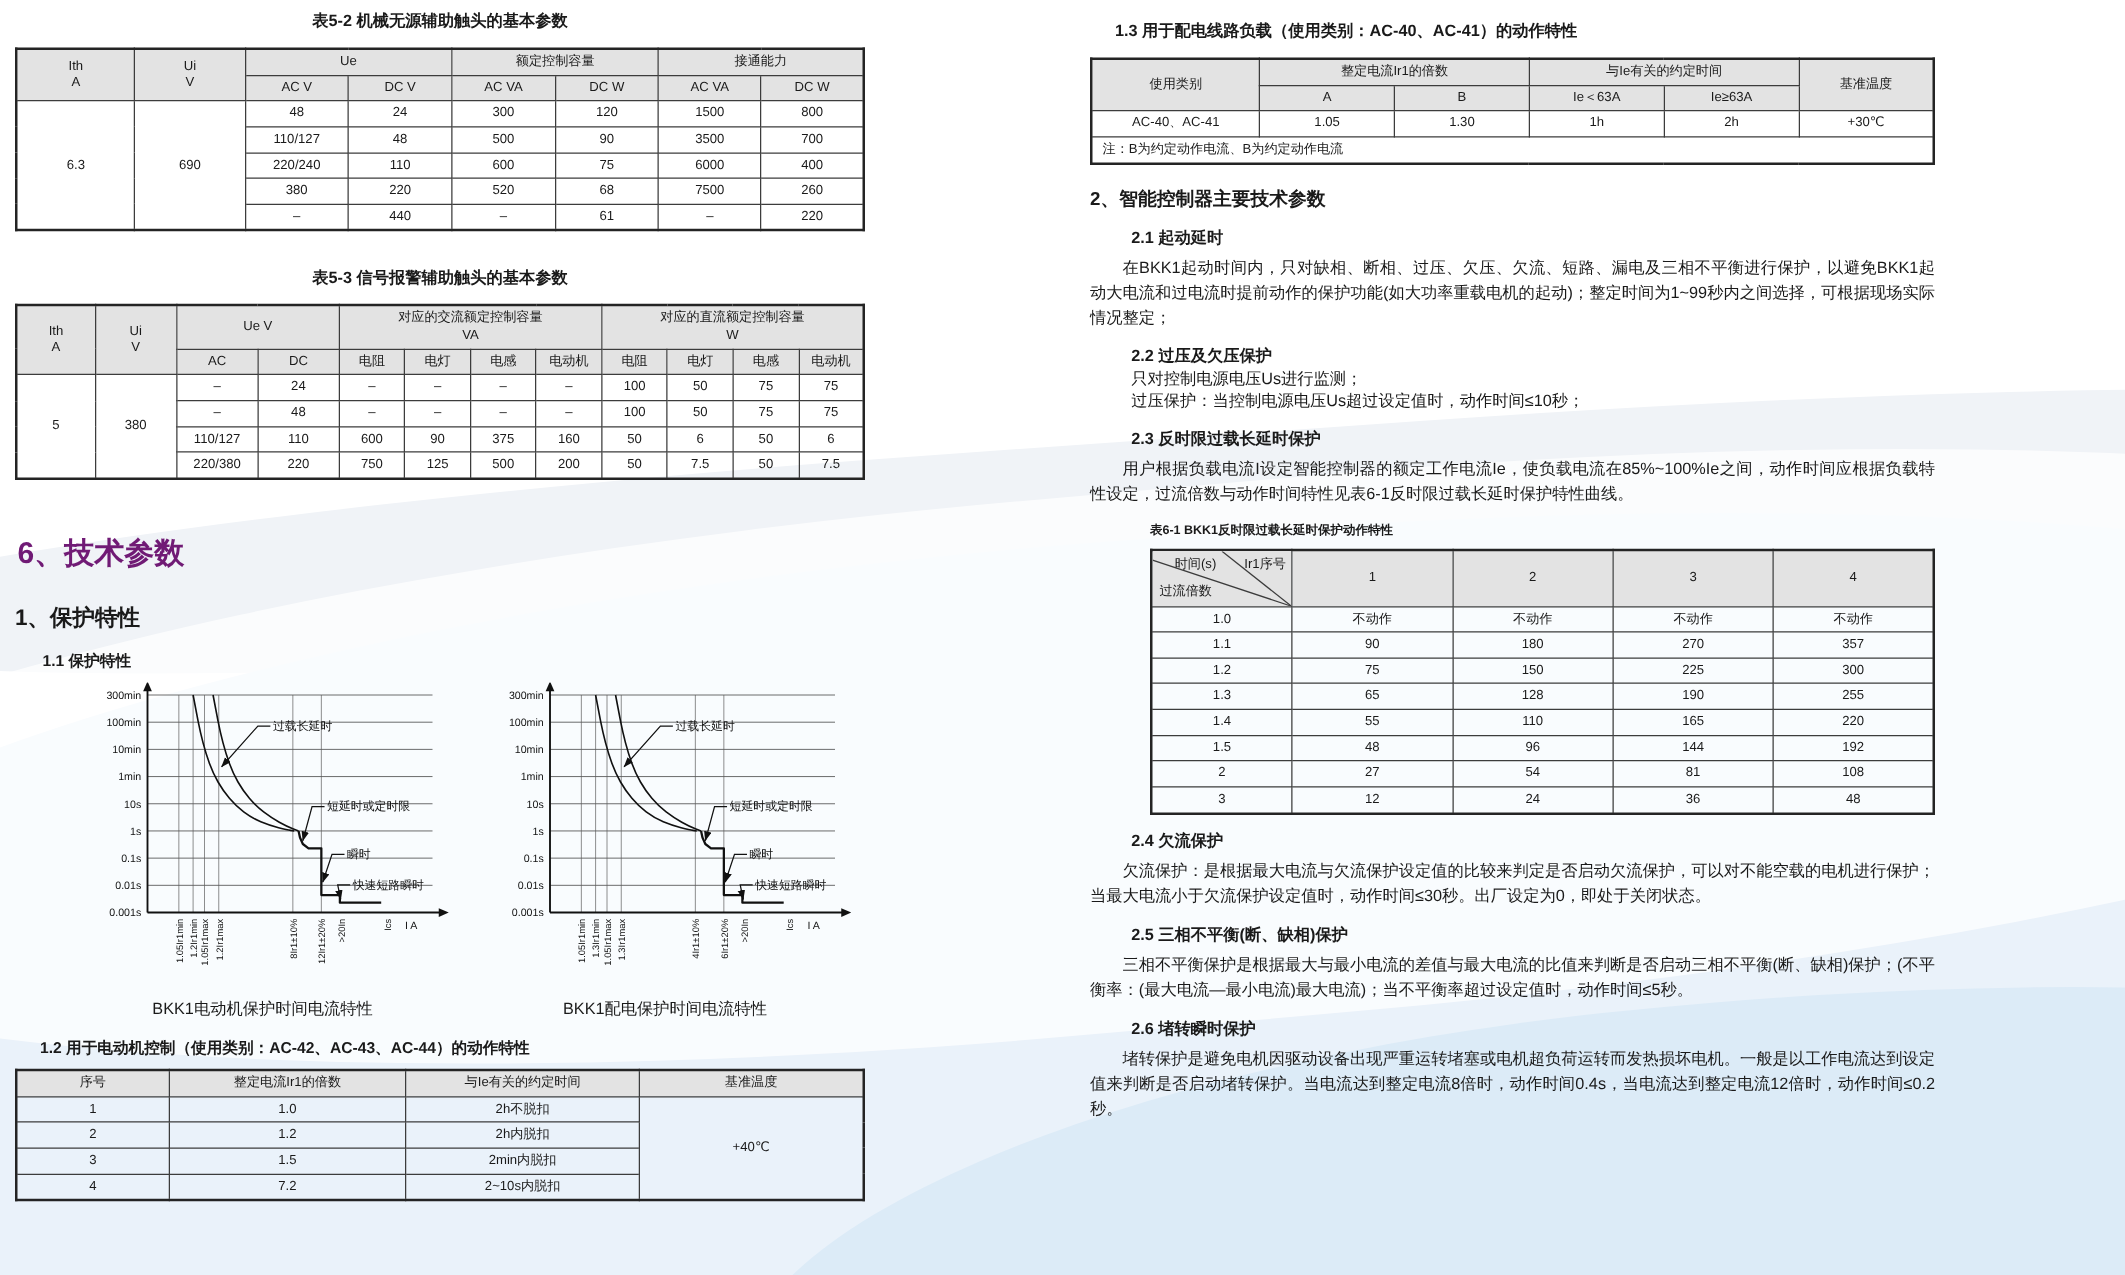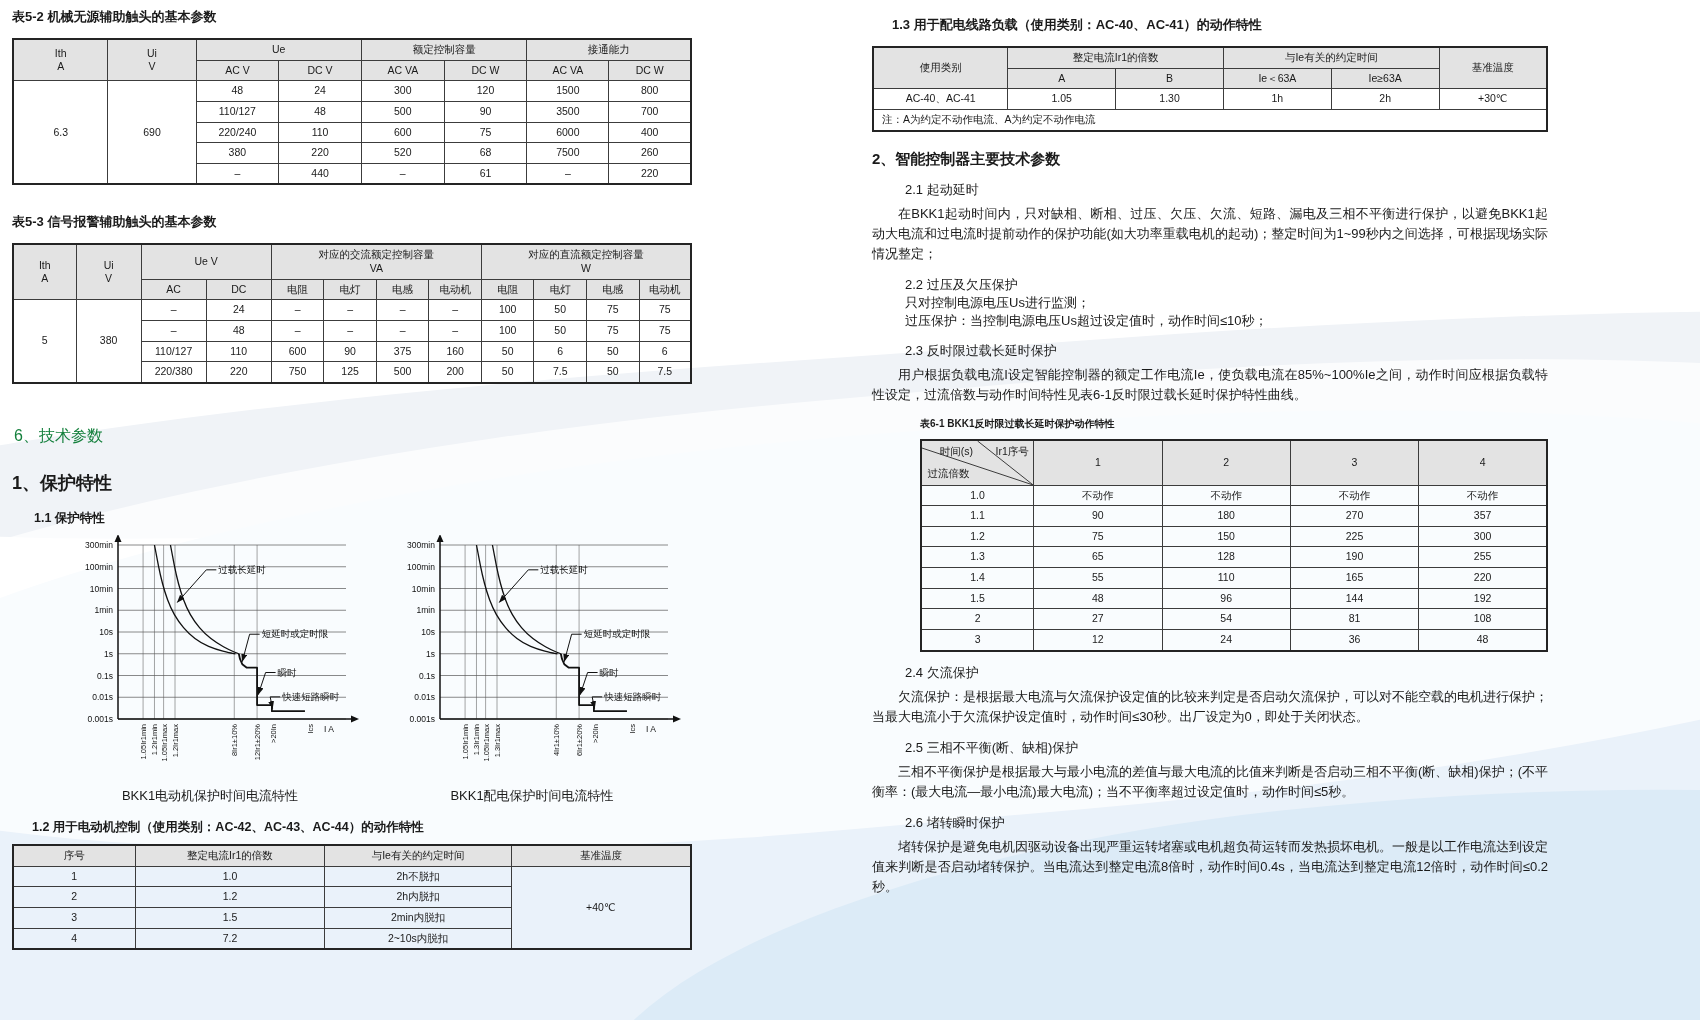--- a/index.html
+++ b/index.html
@@ -8,47 +8,47 @@
   
   .wave{position:absolute;z-index:0}
   .wave-d{left:-200px;top:350px;width:2300px;height:150px;background:#f0f3f7;border-radius:50%/60%;transform:rotate(-4deg)}
   .wave-a{left:-250px;top:430px;width:2400px;height:1100px;background:#eaf2fa;border-radius:50% 45% 0 0/26% 20% 0 0;transform:rotate(-4deg)}
   .wave-b{left:-300px;top:390px;width:2500px;height:430px;background:rgba(255,255,255,.72);border-radius:50%/55%;transform:rotate(-5deg)}
   .wave-c{left:600px;top:800px;width:1600px;height:700px;background:#dcebf7;border-radius:45% 55% 0 0/32% 28% 0 0;transform:rotate(-6deg)}
 
   .col-left{position:absolute;left:12px;top:0;width:680px;z-index:2}
   .col-right{position:absolute;left:872px;top:0;width:676px;z-index:2}
 
-  .tbl-title{font-size:13px;font-weight:bold;margin-top:8px}
+  .tbl-title{font-size:13px;font-weight:bold;text-align:center;margin-top:8px}
   table.tbl{border-collapse:collapse;width:100%;table-layout:fixed;border:2px solid #242424;background:transparent}
   table.tbl th,table.tbl td{border:1px solid #3c3c3c;text-align:center;vertical-align:middle;
      font-size:10.5px;padding:3px 2px;font-weight:normal;line-height:1.3;overflow:hidden}
   table.tbl th{background:#e3e3e3}
   table.tbl td{background:transparent}
   .mt12{margin-top:12px}
   .t52{margin-top:12px}
   .t53-title{margin-top:28px}
   .big-tbl td{padding:5px 3px;font-size:11px}
-  .sec6{color:#15803d;font-size:16px;font-weight:normal;margin:42px 0 0 2px}
+  .sec6{color:#701a75;font-size:24px;font-weight:bold;margin:42px 0 0 2px}
   .sec1{font-size:18px;font-weight:bold;margin:24px 0 0 0}
   .sec11{font-size:12.5px;font-weight:bold;margin:15px 0 0 22px}
   .charts-row{display:flex;gap:22px;padding-left:48px;margin-top:8px}
   .chart-box{width:300px}
   .chart-svg{display:block;width:300px;height:250px}
   .chart-caption{text-align:center;font-size:13px;margin-top:2px}
   .t12-title{font-size:12.5px;font-weight:bold;margin:14px 0 0 20px}
   .t12{margin-top:8px}
   .t12 th,.t12 td{padding:6px 3px;font-size:11px}
 
   .t13-title{font-size:13px;font-weight:bold;margin:8px 0 0 20px;padding-top:8px}
   .t13{margin-top:12px}
   .t13 th,.t13 td{padding:6px 3px;font-size:11px}
   .t13 td.ta-l{text-align:left;padding-left:8px}
   .sec2{font-size:15px;font-weight:bold;margin:18px 0 0 0}
-  .sub-h{font-size:13px;font-weight:normal;margin:12px 0 0 33px}
+  .sub-h{font-size:13px;font-weight:bold;margin:12px 0 0 33px}
   .para{font-size:13px;line-height:20px;margin:5px 0 0 0;text-indent:2em;text-align:justify}
   .line{font-size:13px;margin:0 0 0 33px}
   .t61-title{font-size:10px;font-weight:bold;text-align:left;margin:12px 0 0 48px;width:628px}
   .t61-wrap{margin:8px 0 0 48px;width:628px}
   .t61 th,.t61 td{font-size:11.5px}
   .t61 td{padding:6px 3px}
   .t61 th{padding:4px 3px}
   th.diag{position:relative;height:38px;padding:0}
   th.diag svg{position:absolute;left:0;top:0;width:100%;height:100%}
   th.diag span{position:absolute;font-size:10.5px}
@@ -433,21 +433,21 @@
       <tbody>
           <tr>
             <td>AC-40、AC-41</td>
             <td>1.05</td>
             <td>1.30</td>
             <td>1h</td>
             <td>2h</td>
             <td>+30℃</td>
           </tr>
           <tr>
-            <td colspan="6" class="ta-l">注：A为约定不动作电流、A为约定不动作电流</td>
+            <td colspan="6" class="ta-l">注：B为约定动作电流、B为约定动作电流</td>
           </tr>
         </tbody>
     </table>
 
     <div class="sec2">2、智能控制器主要技术参数</div>
 
     <div class="sub-h">2.1 起动延时</div>
     <p class="para">在BKK1起动时间内，只对缺相、断相、过压、欠压、欠流、短路、漏电及三相不平衡进行保护，以避免BKK1起动大电流和过电流时提前动作的保护功能(如大功率重载电机的起动)；整定时间为1~99秒内之间选择，可根据现场实际情况整定；</p>
 
     <div class="sub-h">2.2 过压及欠压保护</div>

